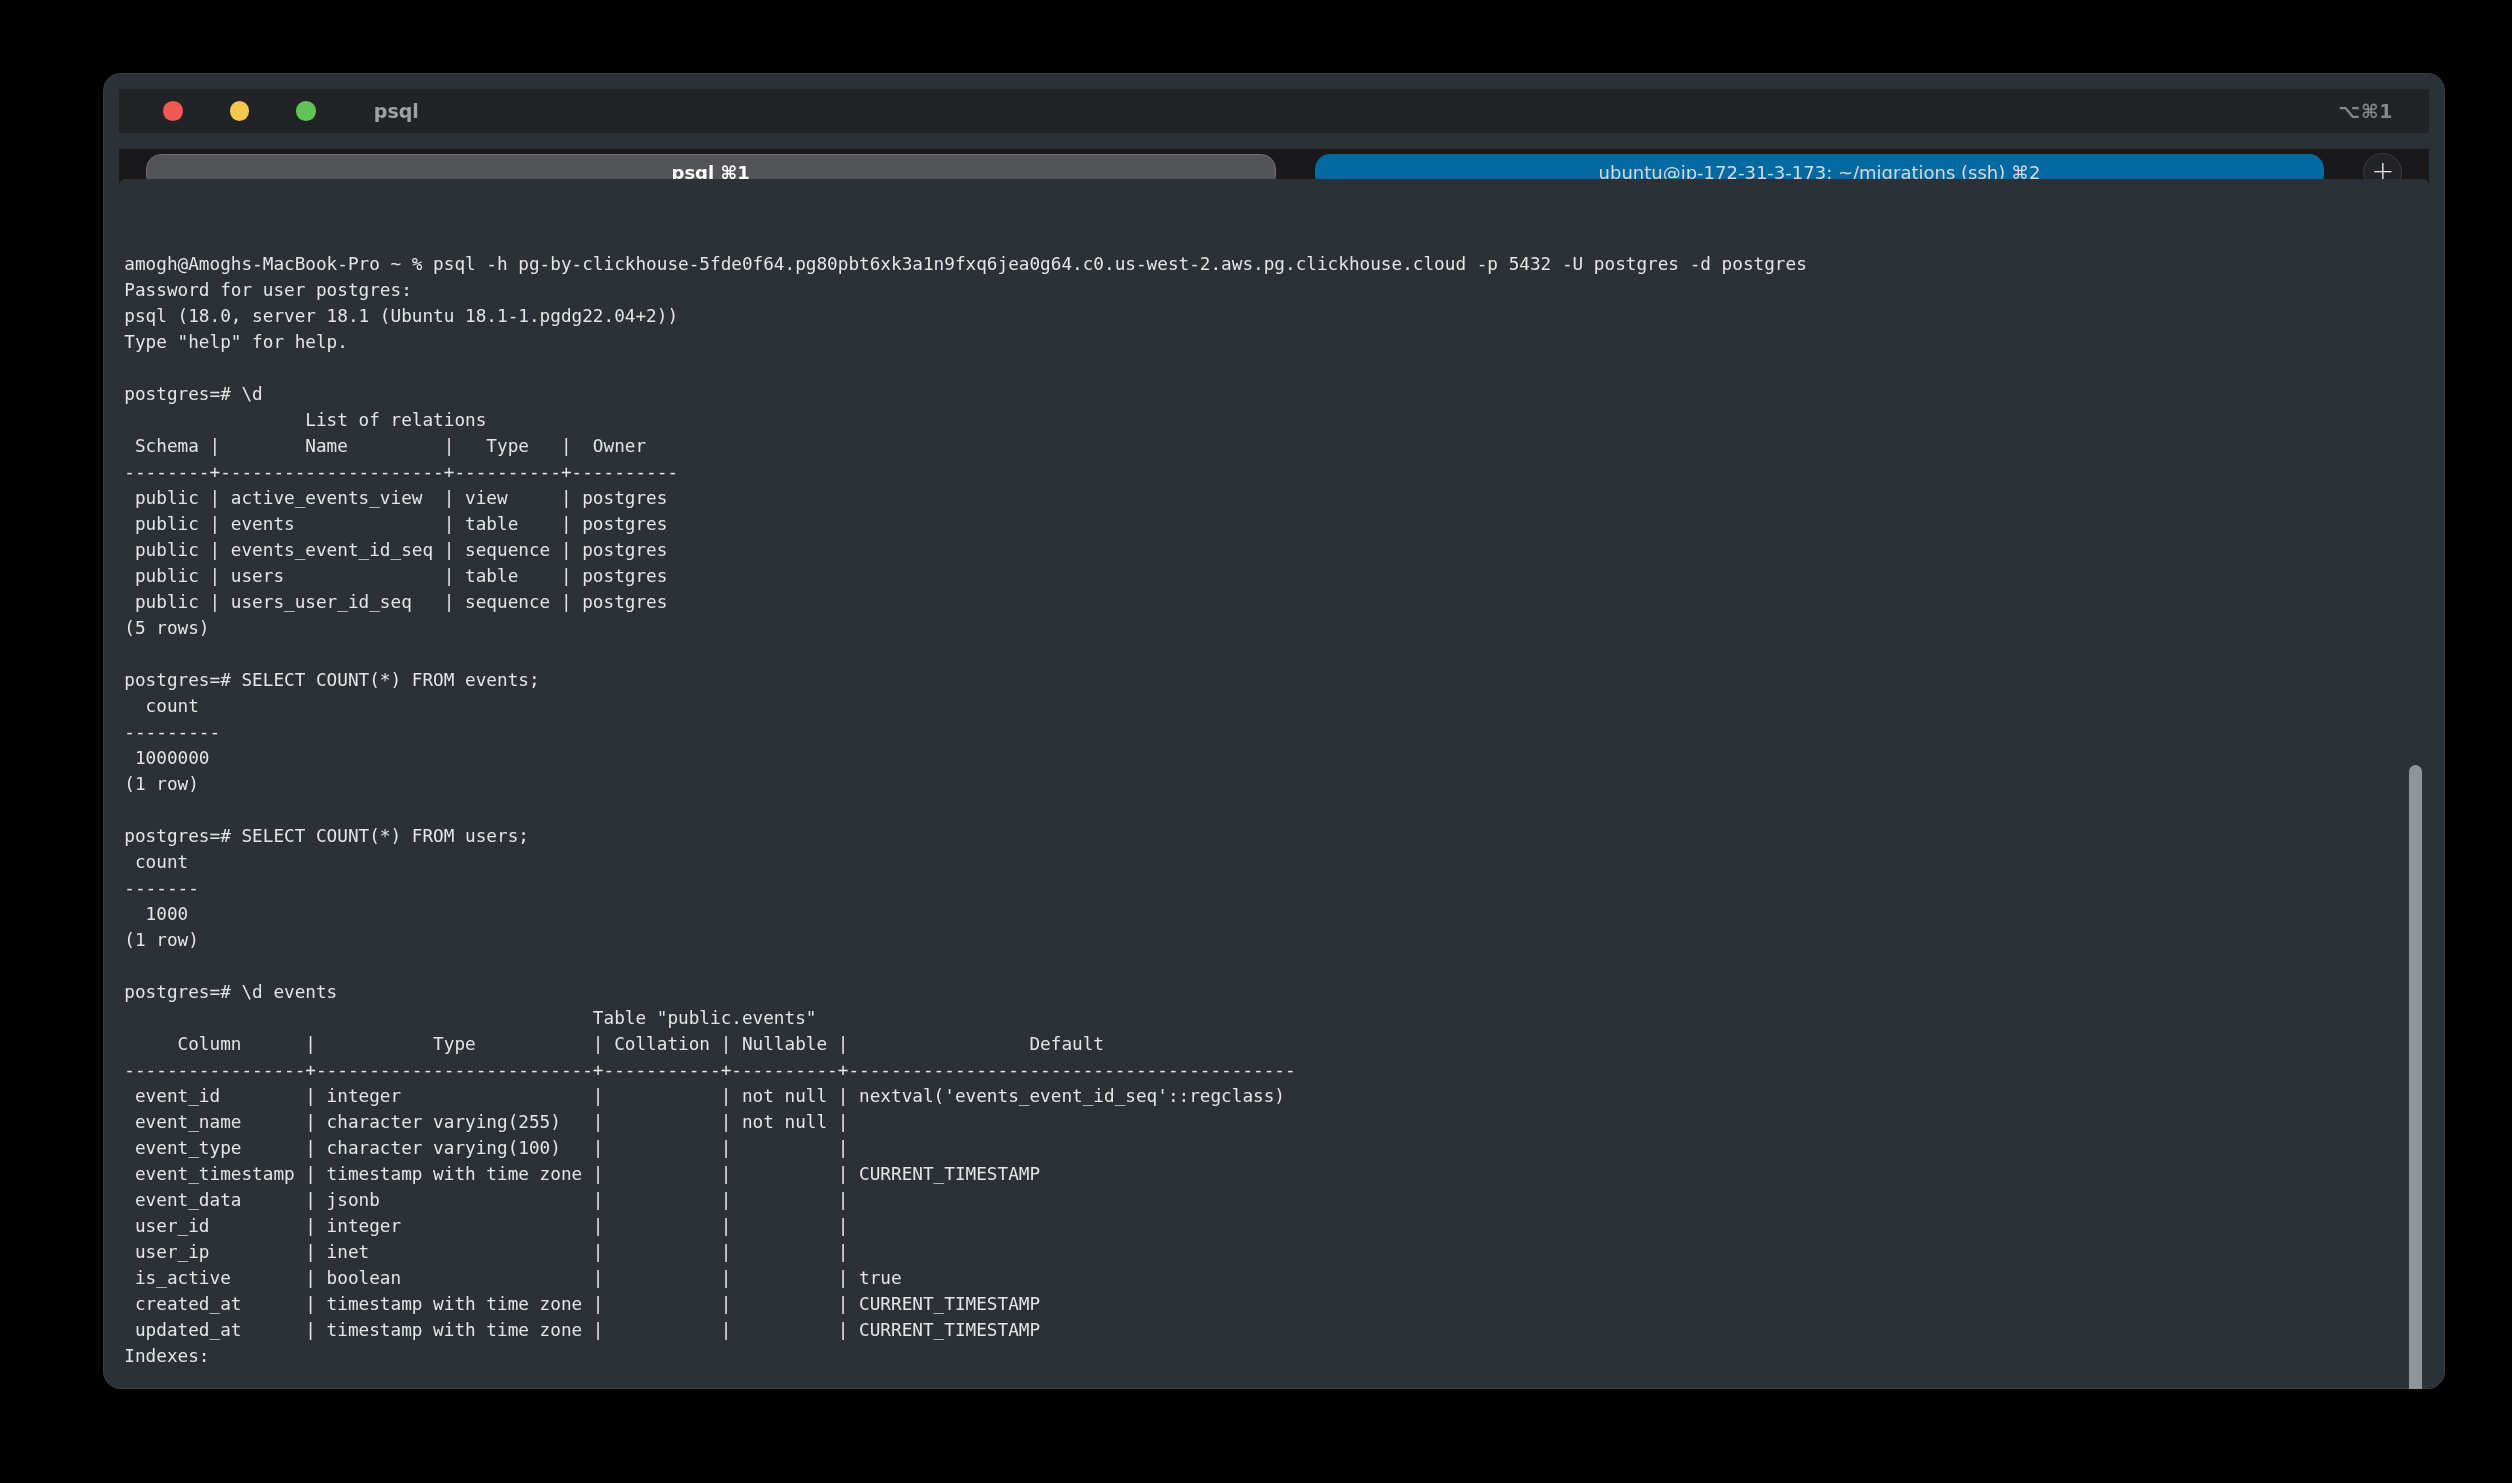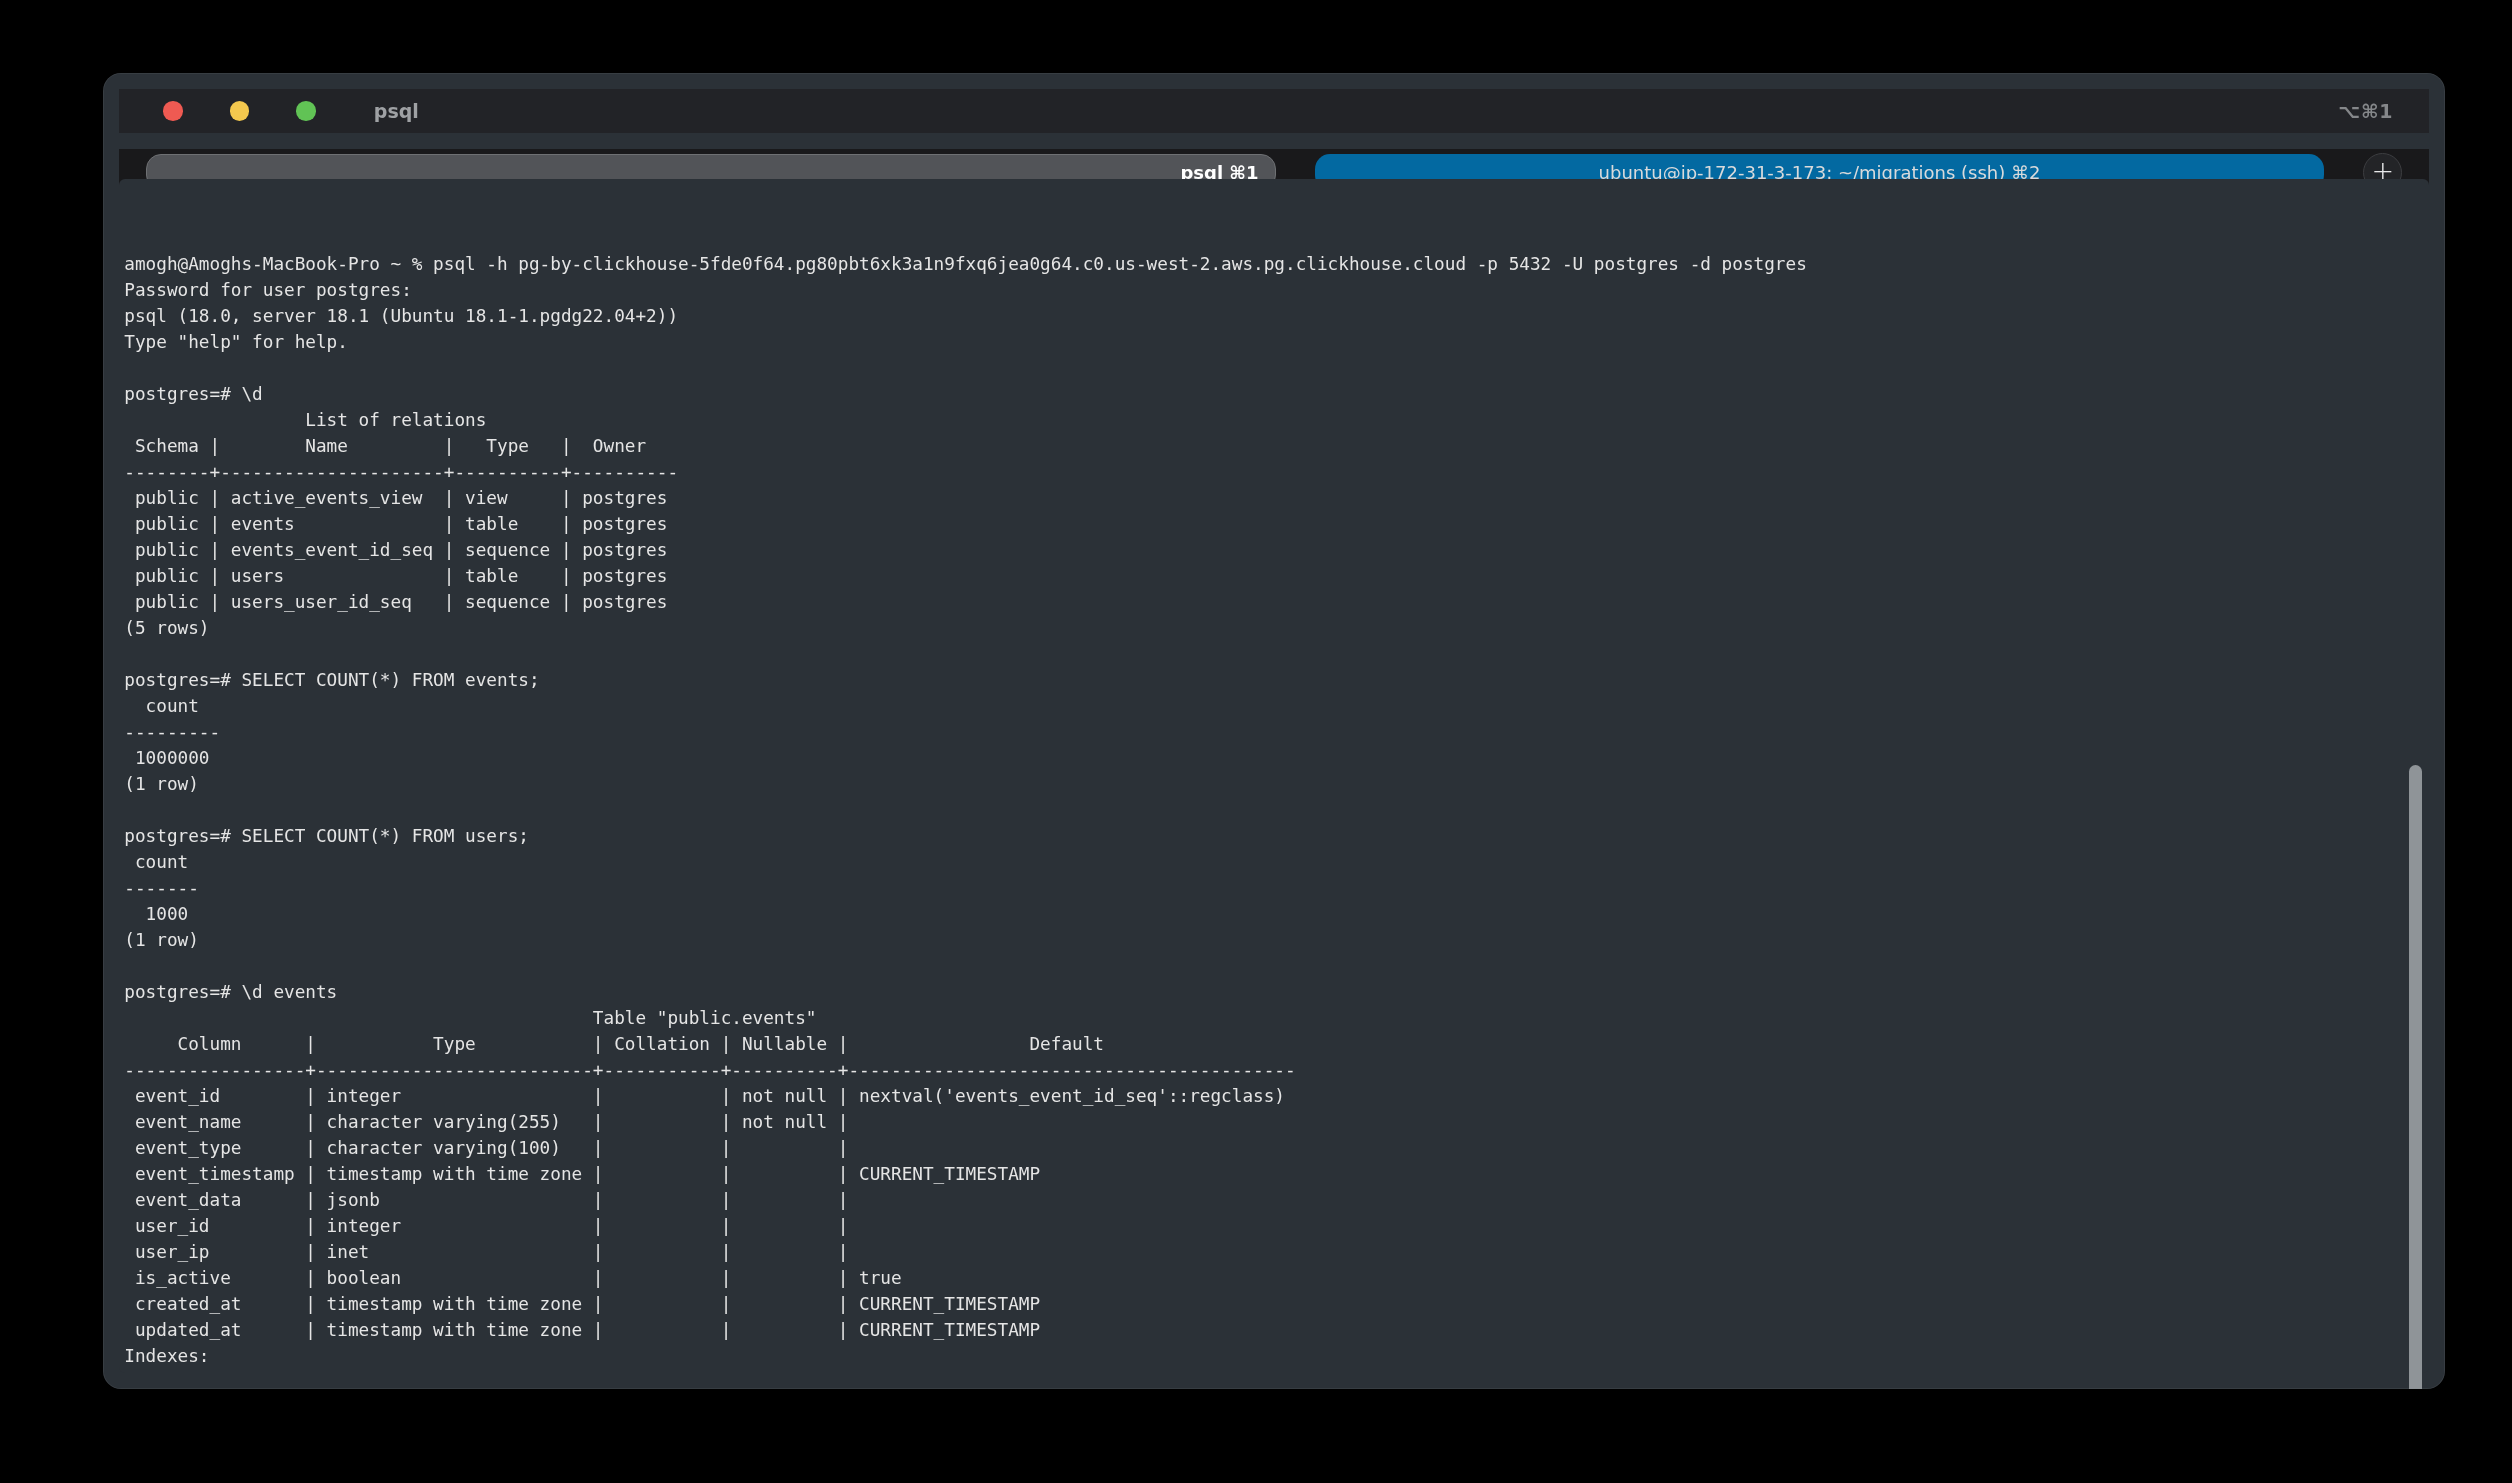--- a/index.html
+++ b/index.html
@@ -31,21 +31,21 @@
   .tabbar {
     height:46px; background:#19191b; display:flex; align-items:center;
     padding:0 10.6px; gap:7.5px;
   }
   .tab {
     height:36px; border-radius:15px; display:flex; align-items:center;
     justify-content:center; font-size:18px; white-space:nowrap; overflow:hidden;
   }
   .tab-active {
     flex:0 0 1130px; background:#525458; border:1.5px solid #6e7073;
-    color:#ffffff; font-weight:600;justify-content:flex-end;
+    color:#ffffff; font-weight:600;
   }
   .tab-inactive {
     flex:1 1 auto; background:#0369a1; color:#d9dadb; font-weight:500;justify-content:center;
   }
   .new-tab {
     flex:0 0 39px; width:39px; height:39px; border-radius:50%;
     background:#232427; border:1.5px solid #3c3d40; color:#e8e9ea;
     display:flex; align-items:center; justify-content:center;
     font-size:27px; font-weight:300; line-height:1; padding-bottom:3px;
   }

